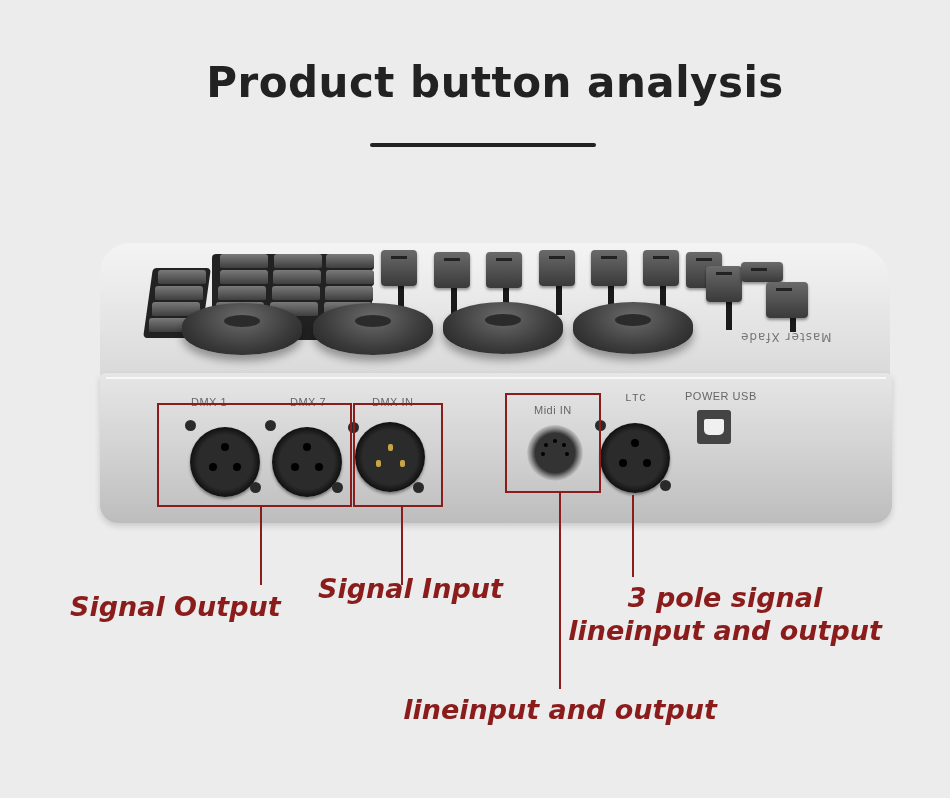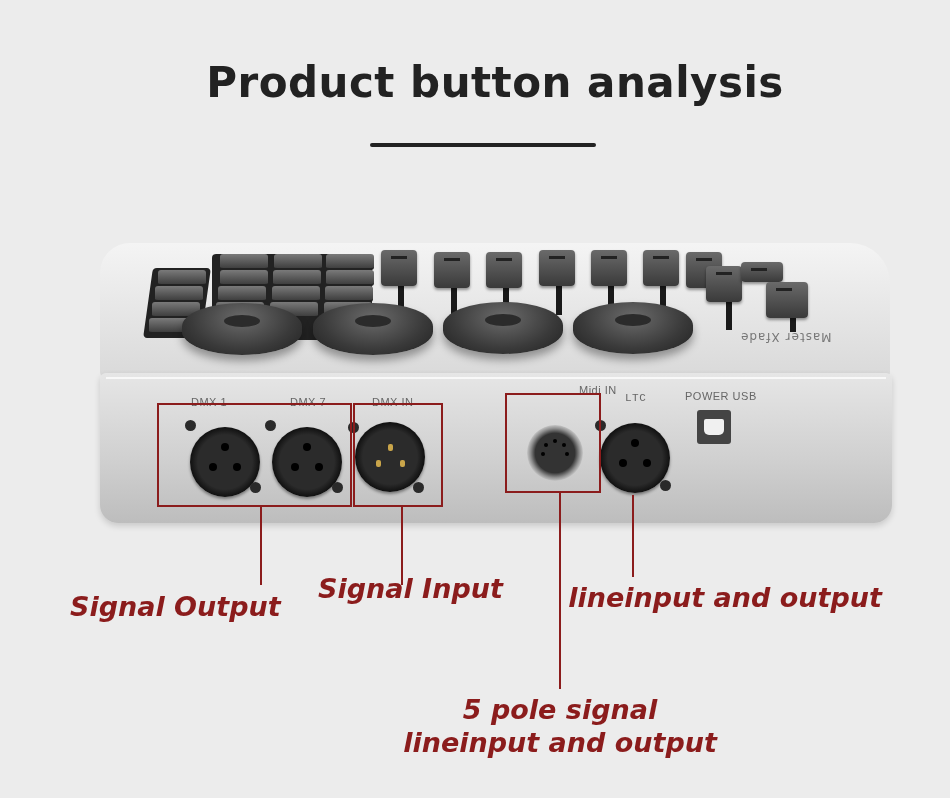--- a/index.html
+++ b/index.html
@@ -86,21 +86,21 @@
   <div class="knob" style="left:443px;top:302px;"></div>
   <div class="knob" style="left:573px;top:302px;"></div>
 
   <div class="master-text">Master Xfade</div>
 
   <div class="device-front"></div>
 
   <div class="port-label" style="left:191px;top:396px;">DMX 1</div>
   <div class="port-label" style="left:290px;top:396px;">DMX 7</div>
   <div class="port-label" style="left:372px;top:396px;">DMX IN</div>
-  <div class="port-label" style="left:534px;top:384px;margin-left:45px;">Midi IN</div>
+  <div class="port-label" style="left:534px;top:404px;">Midi IN</div>
   <div class="port-label" style="left:625px;top:392px;font-family:Liberation Mono, monospace;">LTC</div>
   <div class="port-label" style="left:685px;top:390px;">POWER USB</div>
 
   <div class="screw" style="left:185px;top:420px;"></div>
   <div class="xlr" style="left:190px;top:427px;">
     <div class="hole" style="left:31px;top:16px;"></div>
     <div class="hole" style="left:19px;top:36px;"></div>
     <div class="hole" style="left:43px;top:36px;"></div>
   </div>
   <div class="screw" style="left:250px;top:482px;"></div>
@@ -145,18 +145,18 @@
 <div class="box" style="left:505px;top:393px;width:92px;height:96px;"></div>
 
 <div class="leader" style="left:260px;top:505px;height:80px;"></div>
 <div class="leader" style="left:401px;top:505px;height:80px;"></div>
 <div class="leader" style="left:559px;top:491px;height:198px;"></div>
 <div class="leader" style="left:632px;top:495px;height:82px;"></div>
 
 <div class="callout" style="left:70px;top:590px;">Signal Output</div>
 <div class="callout" style="left:318px;top:572px;">Signal Input</div>
 <div class="callout" style="left:560px;top:581px;width:330px;">
+  <div>3 pole signal</div>
   <div>lineinput and output</div>
 </div>
 <div class="callout" style="left:395px;top:693px;width:330px;">
-  <div>5 pole signal</div>
   <div>lineinput and output</div>
 </div>
 
 </body></html>

